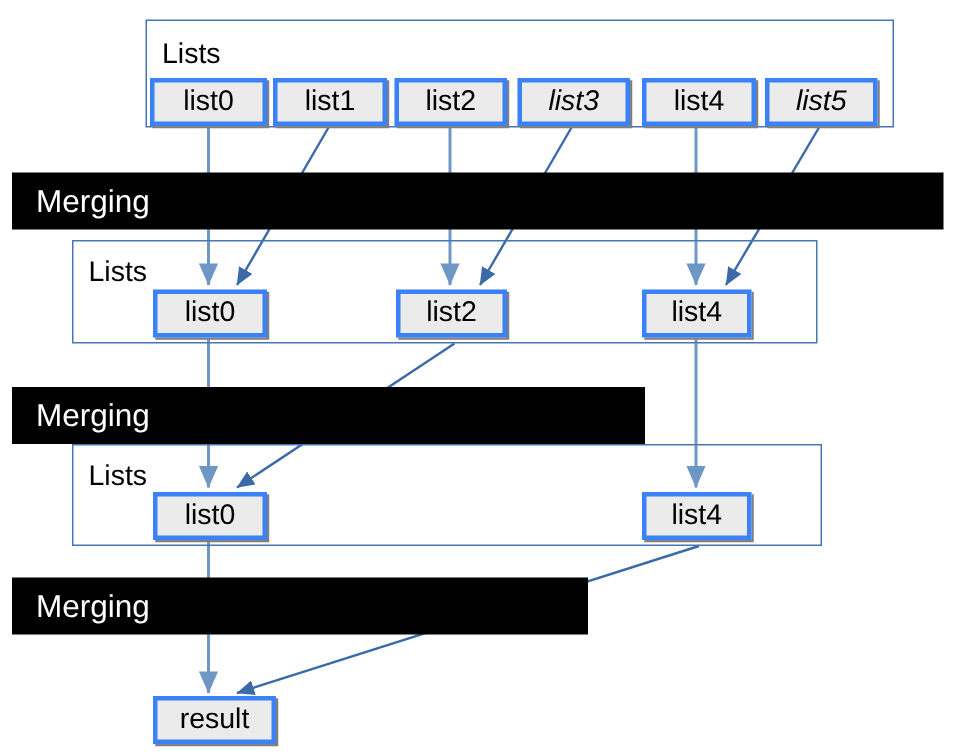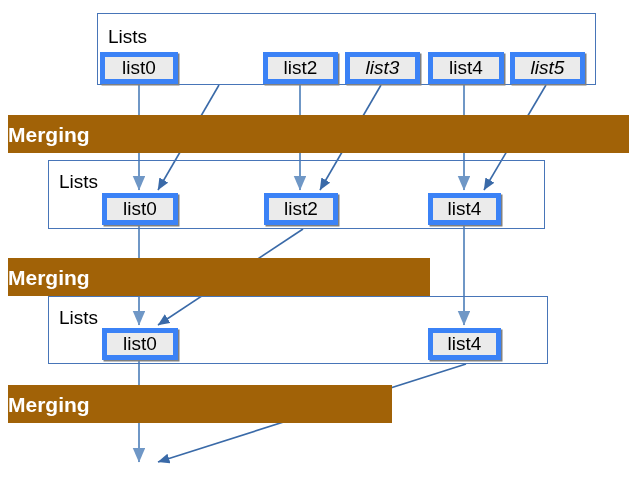--- a/index.html
+++ b/index.html
@@ -35,36 +35,36 @@
     position: absolute;
     font-size: 19px;
     color: #000000;
     line-height: 1;
     white-space: nowrap;
   }
   .node-box {
     position: absolute;
     box-sizing: border-box;
     background: #ebebeb;
-    border: 5px solid #3b82f6;
+    border: 3px solid #3b82f6;
     box-shadow: 1.5px 1.5px 0 0 #808080;
     display: flex;
     align-items: center;
     justify-content: center;
     font-size: 19px;
     color: #000000;
     white-space: nowrap;
   }
   .merge-bar {
     position: absolute;
     box-sizing: border-box;
-    background: #a16207;
+    background: #000000;
     display: flex;
     align-items: center;
-    font-weight: bold;
+    padding-left: 16px;
   }
   .merge-bar span {
     font-size: 21px;
     color: #ffffff;
     line-height: 1;
     white-space: nowrap;
   }
 </style>
 </head>
 <body>
@@ -96,20 +96,21 @@
     <line x1="464" y1="225" x2="464" y2="325" stroke="#6f97c6" stroke-width="2" marker-end="url(#arrowV)"></line>
 
     <line x1="139" y1="360" x2="139" y2="462" stroke="#6f97c6" stroke-width="2" marker-end="url(#arrowV)"></line>
     <line x1="466" y1="364" x2="158" y2="462" stroke="#3a6aa8" stroke-width="1.6" marker-end="url(#arrowD)"></line>
   </svg>
 
   <div class="group-box" style="left:97px; top:13px; width:499px; height:72px;"></div>
   <div class="group-label" style="left:108px; top:27px;">Lists</div>
 
   <div class="node-box" style="left:100px; top:52px; width:78px; height:32px;">list0</div>
+  <div class="node-box" style="left:182px; top:52px; width:76px; height:32px;">list1</div>
   <div class="node-box" style="left:263px; top:52px; width:75px; height:32px;">list2</div>
   <div class="node-box" style="left:345px; top:52px; width:75px; height:32px;font-style:italic;">list3</div>
   <div class="node-box" style="left:428px; top:52px; width:76px; height:32px;">list4</div>
   <div class="node-box" style="left:510px; top:52px; width:75px; height:32px;font-style:italic;">list5</div>
 
   <div class="merge-bar" style="left:8px; top:115px; width:621px; height:38px;">
     <span>Merging</span>
   </div>
 
   <div class="group-box" style="left:48px; top:160px; width:497px; height:69px;"></div>
@@ -126,14 +127,15 @@
   <div class="group-box" style="left:48px; top:296px; width:500px; height:68px;"></div>
   <div class="group-label" style="left:59px; top:308px;">Lists</div>
 
   <div class="node-box" style="left:102px; top:328px; width:76px; height:32px;">list0</div>
   <div class="node-box" style="left:428px; top:328px; width:73px; height:32px;">list4</div>
 
   <div class="merge-bar" style="left:8px; top:385px; width:384px; height:38px;">
     <span>Merging</span>
   </div>
 
+  <div class="node-box" style="left:102px; top:464px; width:82px; height:32px;">result</div>
 
 </div>
 
 </body></html>

